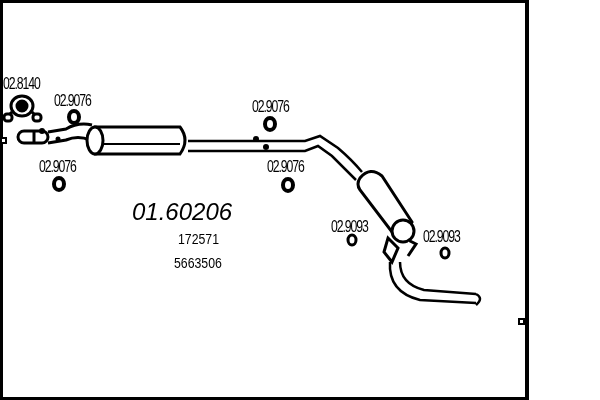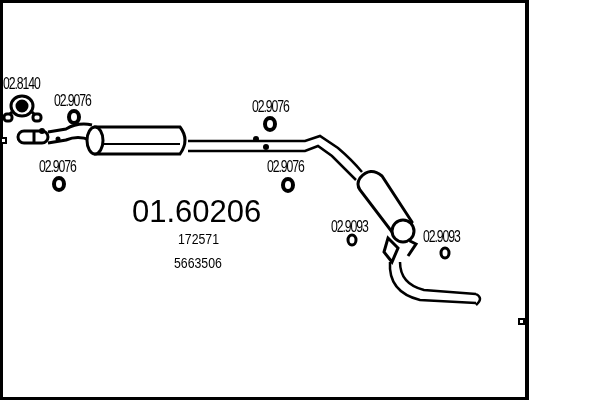--- a/index.html
+++ b/index.html
@@ -1,19 +1,19 @@
 <!DOCTYPE html>
 <html><head>
 <meta charset="utf-8">
 <style>
   html, body { margin:0; padding:0; background:#ffffff; }
   body { width:600px; height:400px; position:relative; overflow:hidden; font-family:"Liberation Sans", sans-serif; }
   .frame { position:absolute; left:0; top:0; width:522px; height:394px; border:3px solid #000; border-right-width:4px; background:#fff; }
   .lbl { position:absolute; font-family:"Liberation Sans", sans-serif; color:#000; letter-spacing:-1.5px; transform:scaleX(0.72); transform-origin:left top; font-size:17px; line-height:17px; white-space:nowrap; }
-  .main-num { position:absolute; left:132px; top:196px; font-size:31px; line-height:32px; color:#000; font-family:"Liberation Sans", sans-serif; }
+  .main-num { position:absolute; left:132px; top:196px; font-size:24px; line-height:32px; color:#000; font-family:"Liberation Sans", sans-serif;font-style:italic; }
   .sub { position:absolute; font-size:15px; line-height:16px; transform:scaleX(0.82); transform-origin:left top; color:#000; }
   svg.diag { position:absolute; left:0; top:0; }
   .conn { position:absolute; width:7px; height:7px; border:2px solid #000; background:#fff; box-sizing:border-box; }
 </style>
 </head>
 <body>
 
 <div class="frame"></div>
 
 <svg class="diag" width="600" height="400" viewBox="0 0 600 400">

